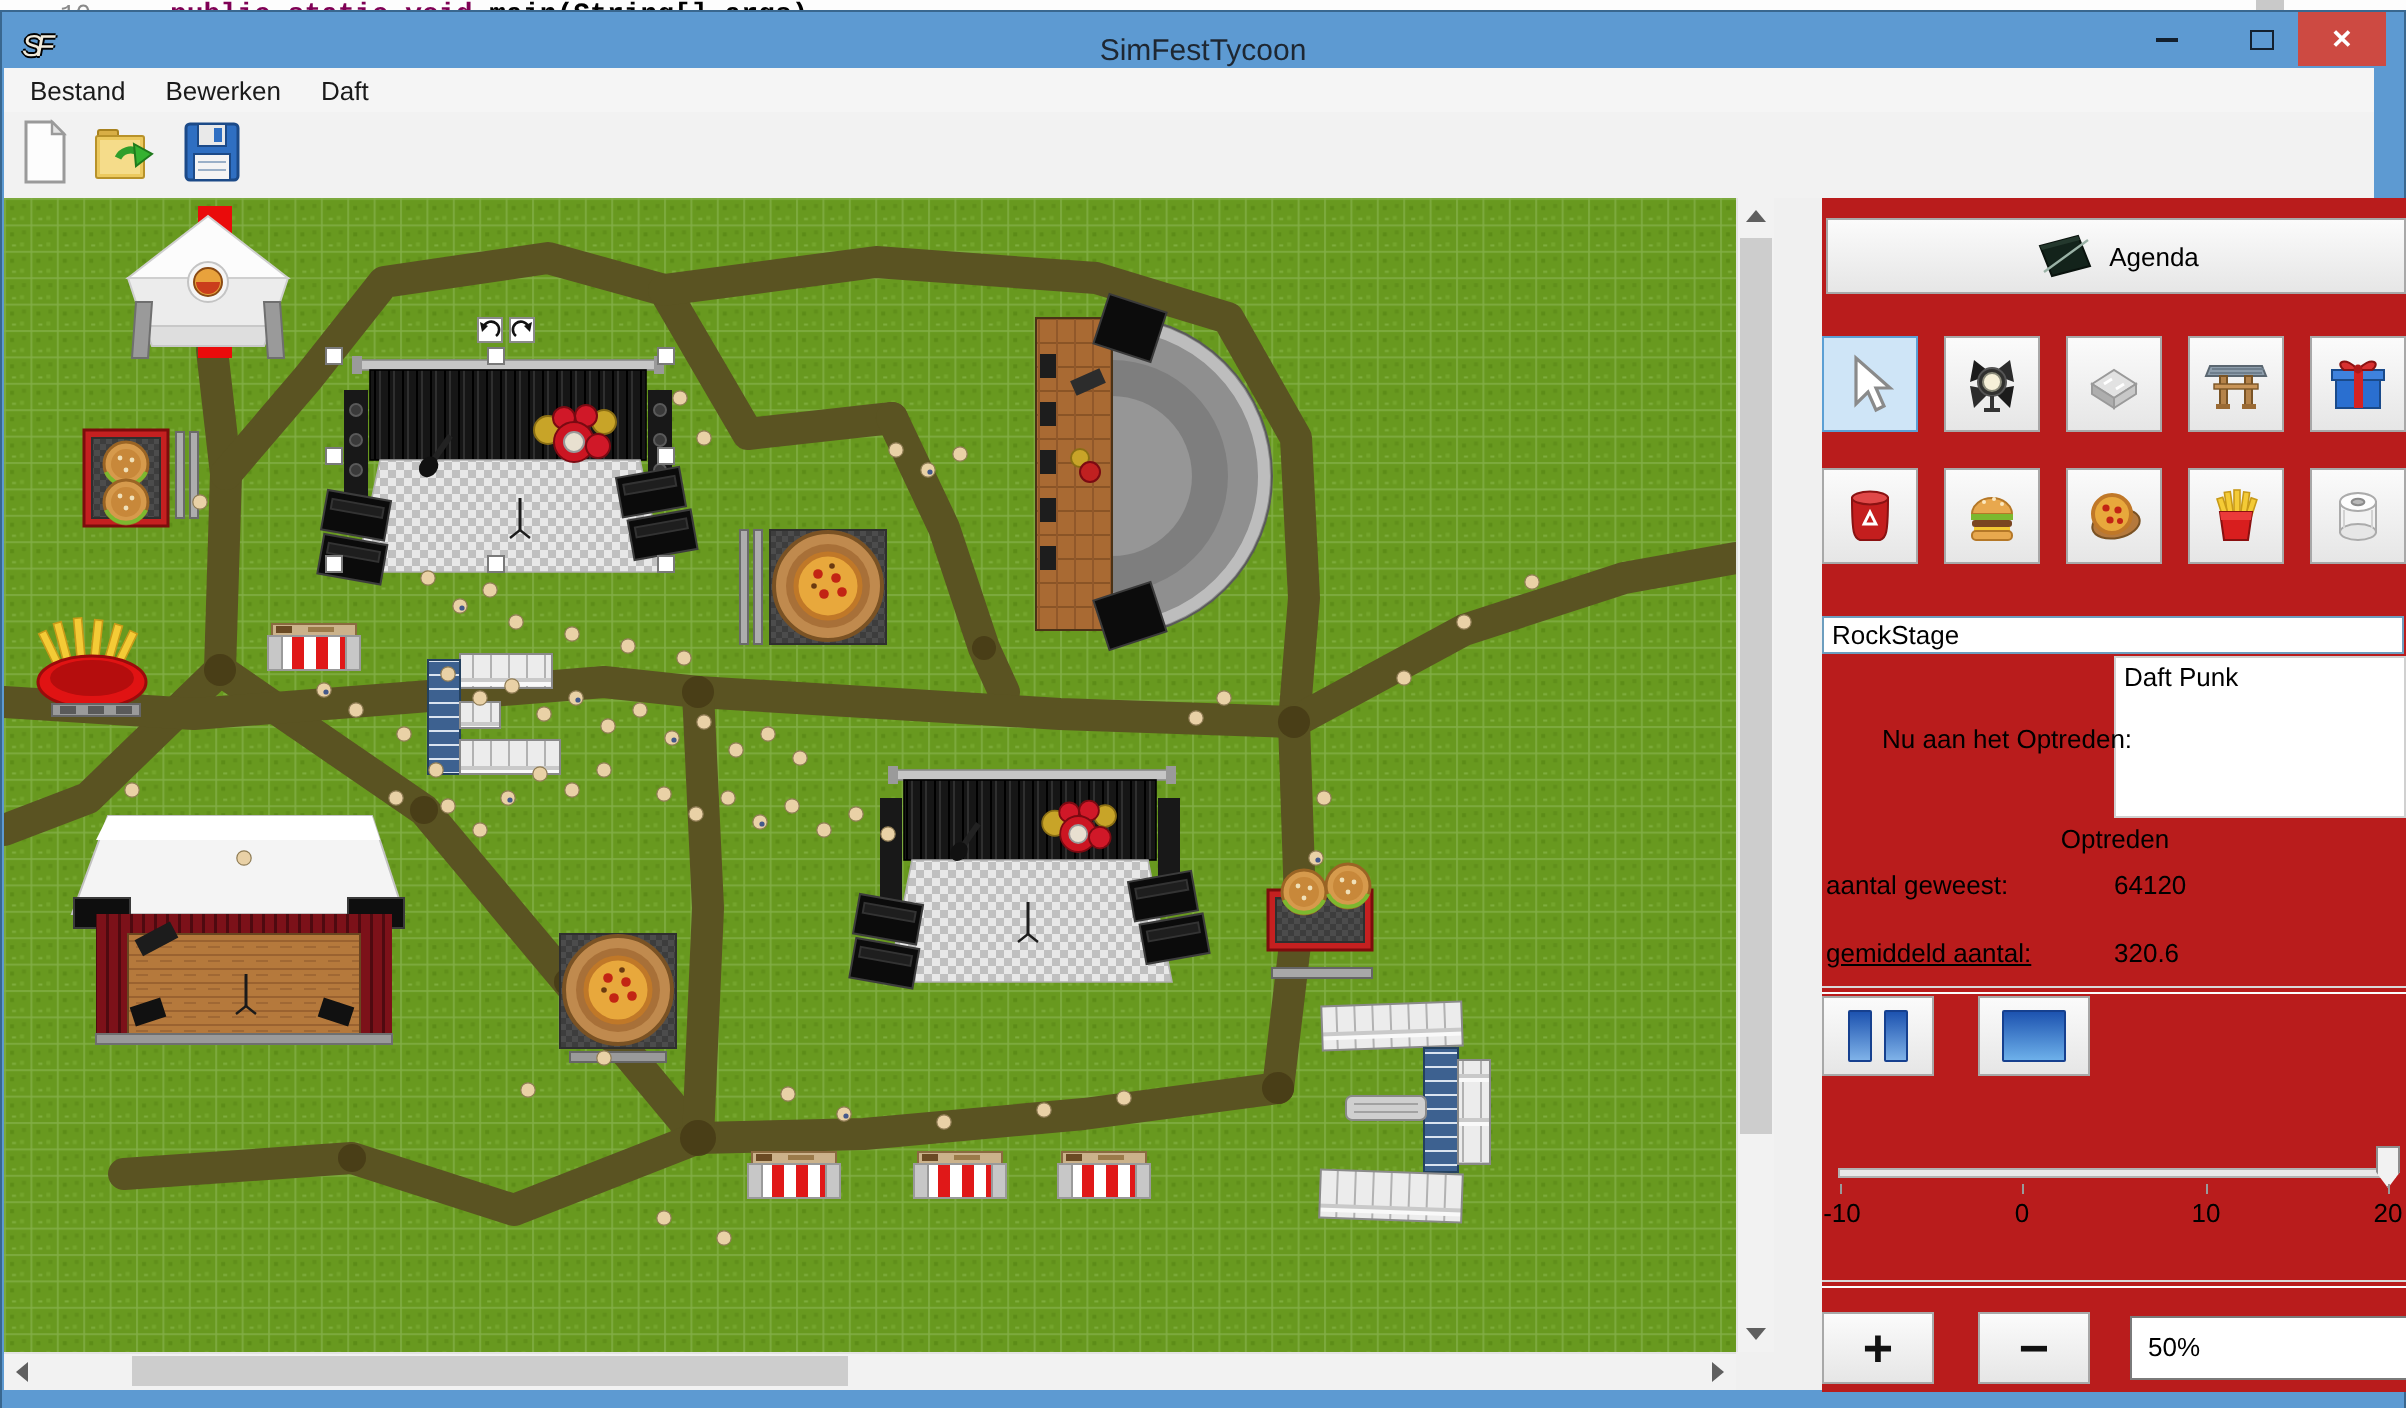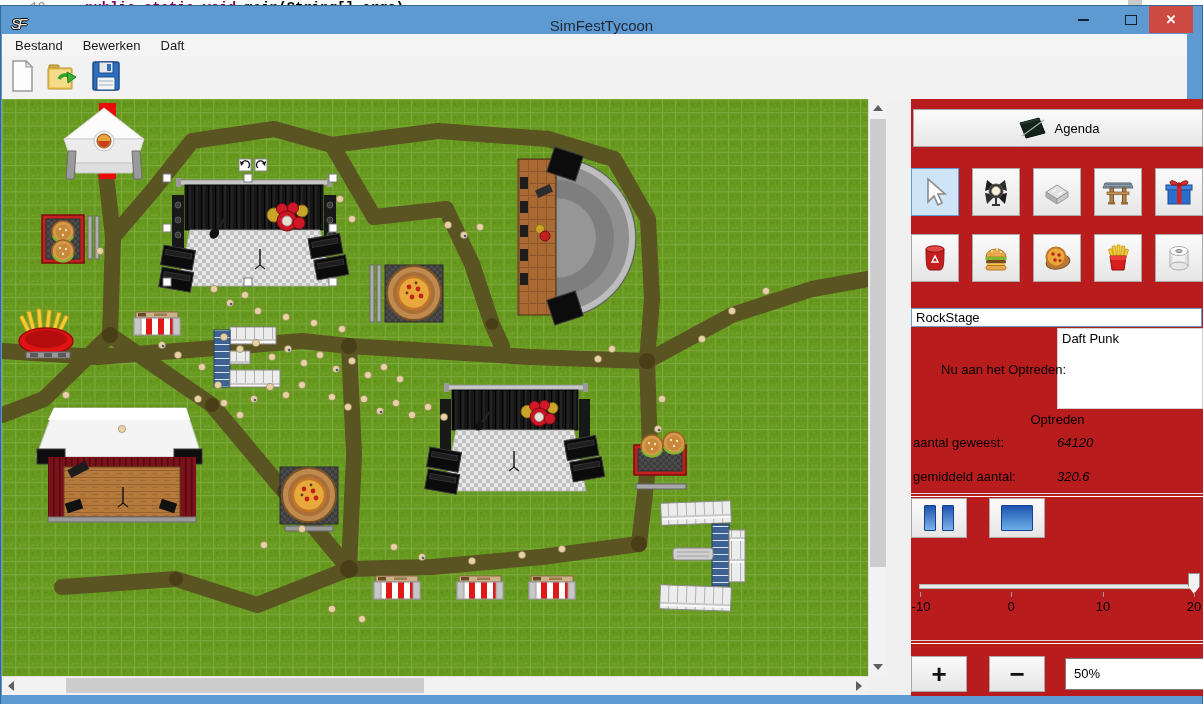--- a/index.html
+++ b/index.html
@@ -41,21 +41,21 @@
   
   .panel{left:909px;top:0;width:295px;height:597px;background:#b91c1c;}
   .btn{background:linear-gradient(180deg,#fbfbfb,#e6e6e6);border:1px solid #a8a8a8;box-sizing:border-box;display:flex;align-items:center;justify-content:center;}
   .agenda{left:2px;top:10px;width:290px;height:38px;font-size:13px;color:#000;gap:8px;}
   .tool{width:48px;height:48px;}
   .tool.sel{background:#cfe5f7;border:1px solid #5c9fd4;}
   .namefield{left:0;top:209px;width:291px;height:19px;border:1px solid #6d9ebf;background:#fff;font-size:13px;padding:1px 4px;box-sizing:border-box;font-family:"Liberation Sans",sans-serif;}
   .info{left:0;top:229px;width:293px;height:167px;}
   .nowlist{left:146px;top:0;width:146px;height:81px;background:#fff;border:1px solid #d0d0d0;font-size:13px;padding:2px 4px;box-sizing:border-box;}
   .lbl{font-size:13px;color:#000;}
-  .val{font-size:13px;color:#000;font-style:italic;}
+  .val{font-size:13px;color:#000;}
   .bez{left:0;top:84px;width:100%;text-align:center;}
   .sep{left:0;width:293px;height:2px;border-top:1px solid #d9d9d9;border-bottom:1px solid #fbfbfb;}
   .timebox{left:154px;top:397px;width:139px;height:40px;border:1px solid #7a7a7a;background:#fff;box-sizing:border-box;font-size:13px;line-height:38px;padding-left:9px;}
   .pctbox{left:154px;top:559px;width:139px;height:32px;border:1px solid #7a7a7a;background:#fff;box-sizing:border-box;font-size:13px;line-height:30px;padding-left:8px;}
   .pausebar{width:10px;height:24px;background:linear-gradient(180deg,#1d53b0,#7fb2e8);border:1px solid #16408f;border-radius:1px;}
   .stopsq{width:30px;height:24px;background:linear-gradient(180deg,#1d53b0,#6db0ea);border:1px solid #16408f;border-radius:1px;}
   .zoomglyph{font-size:26px;font-weight:bold;color:#111;line-height:20px;}
   .slider-track{left:8px;top:485px;width:277px;height:3px;background:#e9e9e9;border:1px solid #b2b2b2;}
   .slider-thumb{top:474px;width:12px;height:21px;background:#f2f2f2;border:1px solid #8f8f8f;clip-path:polygon(0 0,100% 0,100% 62%,50% 100%,0 62%);box-sizing:border-box;}
   .tick{top:493px;width:1px;height:5px;background:#9a9a9a;}
@@ -641,21 +641,21 @@
         <input class="abs namefield" value="RockStage" style="">
 
         <div class="abs info">
           <div class="abs nowlist">
             <span>Daft Punk</span>
           </div>
           <div class="abs lbl" style="left:2px;top:34px;margin-left:28px;">Nu aan het Optreden:</div>
           <div class="abs lbl bez">Optreden</div>
           <div class="abs lbl" style="left:2px;top:107px;">aantal geweest:</div>
           <div class="abs val" style="left:146px;top:107px;">64120</div>
-          <div class="abs lbl" style="left:2px;top:141px;">gemiddeld aantal:</div>
+          <div class="abs lbl" style="left:2px;top:141px;text-decoration:underline;">gemiddeld aantal:</div>
           <div class="abs val" style="left:146px;top:141px;">320.6</div>
         </div>
 
         <div class="abs sep" style="top:394px;"></div>
 
         <button class="abs btn" style="left:0;top:399px;width:56px;height:40px;gap:6px;">
           <div class="pausebar"></div>
           <div class="pausebar"></div>
         </button>
         <button class="abs btn" style="left:78px;top:399px;width:56px;height:40px;">

